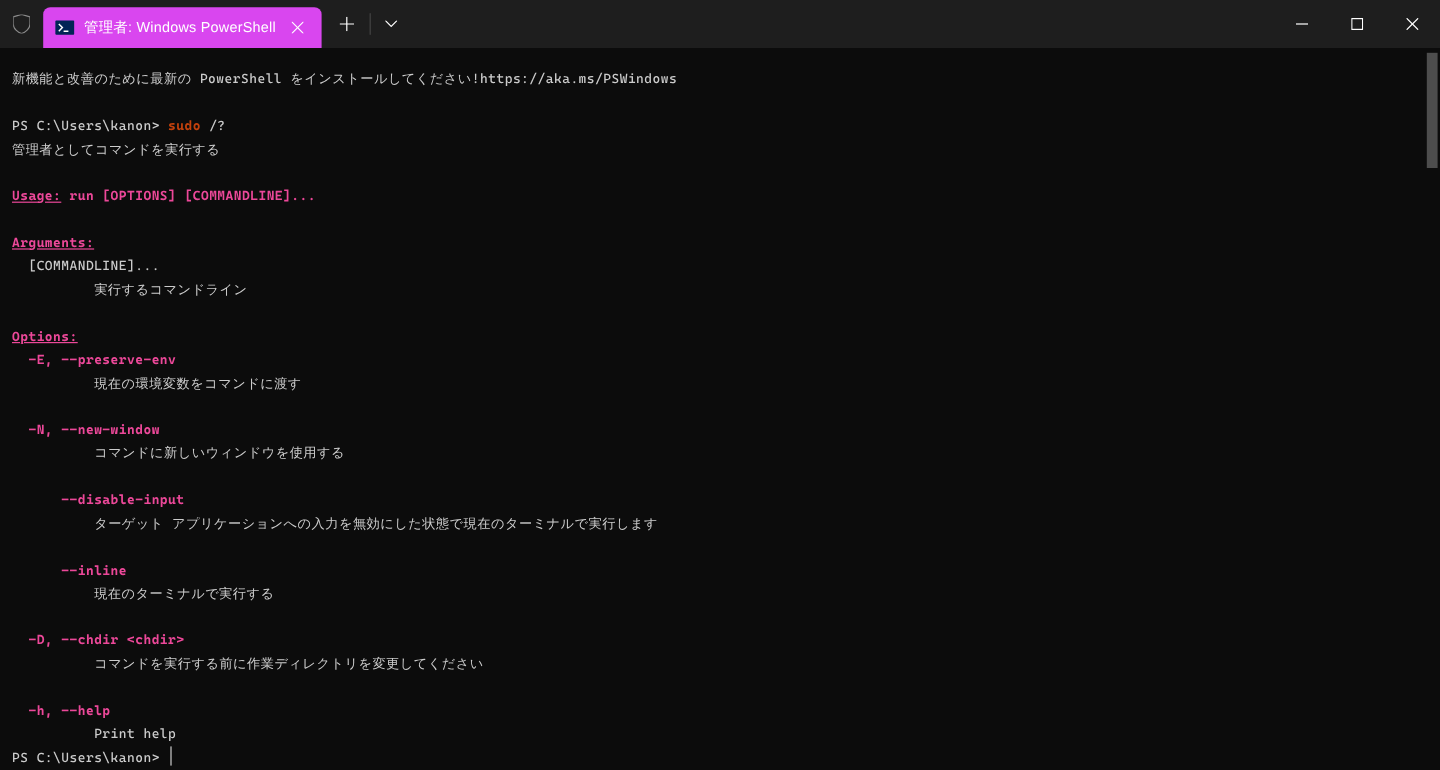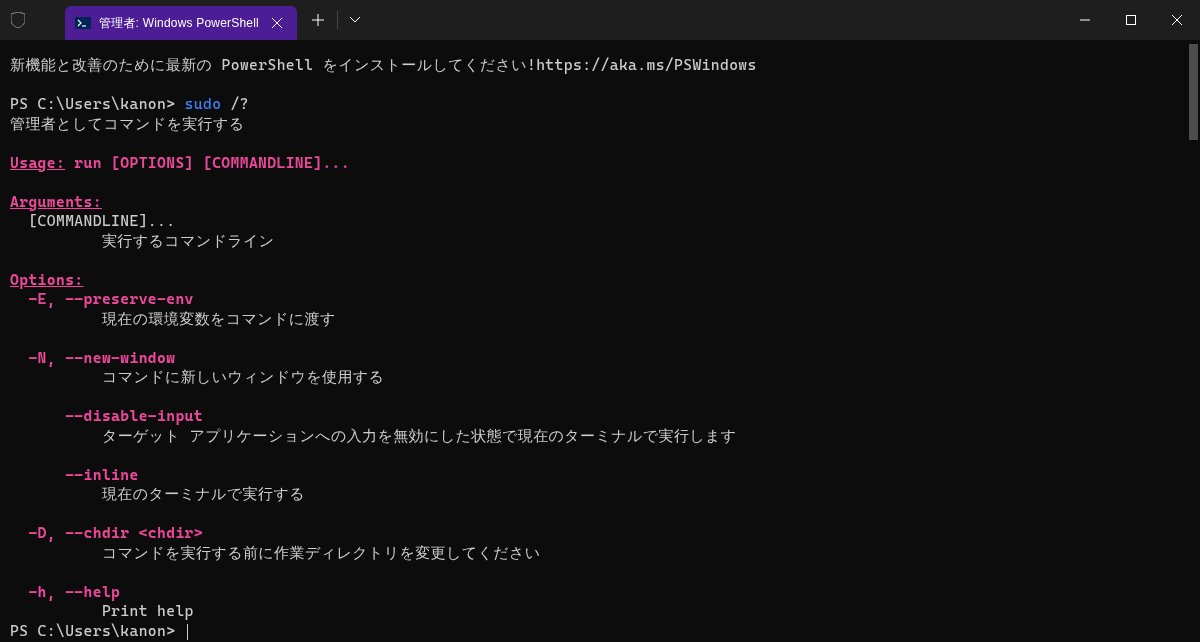--- a/index.html
+++ b/index.html
@@ -27,30 +27,29 @@
 
     .shield-icon {
       width: 36px;
       height: 40px;
       display: flex;
       align-items: center;
       justify-content: center;
     }
 
     .tab {
-      background: #4c1d95;
+      background: #d946ef;
       height: 34px;
       display: flex;
       align-items: center;
       padding: 0 10px 0 10px;
       border-radius: 6px 6px 0 0;
       margin-top: 6px;
       gap: 8px;
       min-width: 230px;
-      margin-left: 29px;
     }
 
     .tab-icon {
       width: 16px;
       height: 16px;
       display: flex;
       align-items: center;
       justify-content: center;
     }
 
@@ -120,38 +119,39 @@
     }
 
     .window-btn svg {
       width: 10px;
       height: 10px;
     }
 
     .terminal {
       padding: 16px 10px 0 10px;
       color: #cccccc;
-      font-size: 15px;
+      font-size: 11px;
       line-height: 19.5px;
       white-space: pre;
       font-family: Consolas, "Cascadia Mono", monospace;
       letter-spacing: 0.4px;
     }
 
     .bold {
       font-weight: bold;
       color: #ec4899;
     }
 
     .underline {
       text-decoration: underline;
     }
 
     .yellow {
-      color: #3b82f6;
+      color: #c2410c;
+      font-weight: bold;
     }
 
     .cursor {
       display: inline-block;
       width: 1px;
       height: 16px;
       background: #cccccc;
       vertical-align: text-bottom;
       margin-left: 2px;
     }

